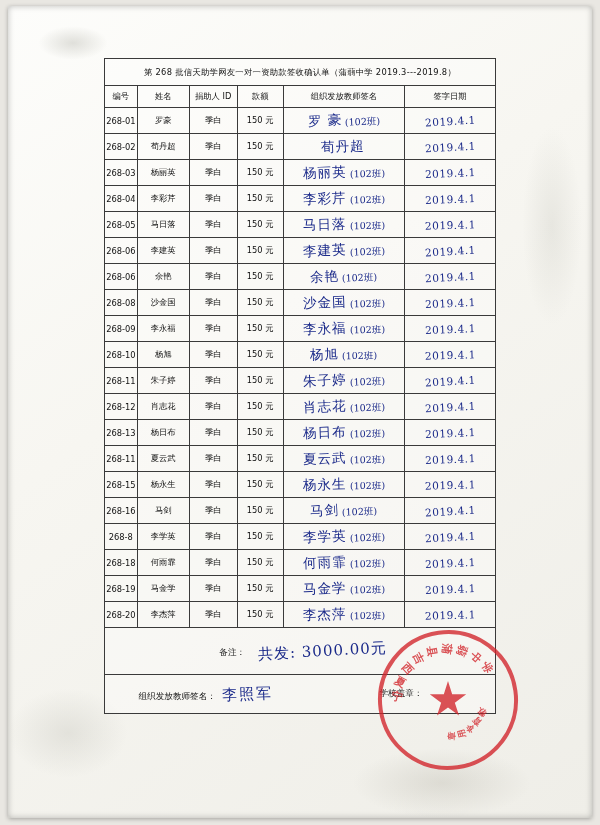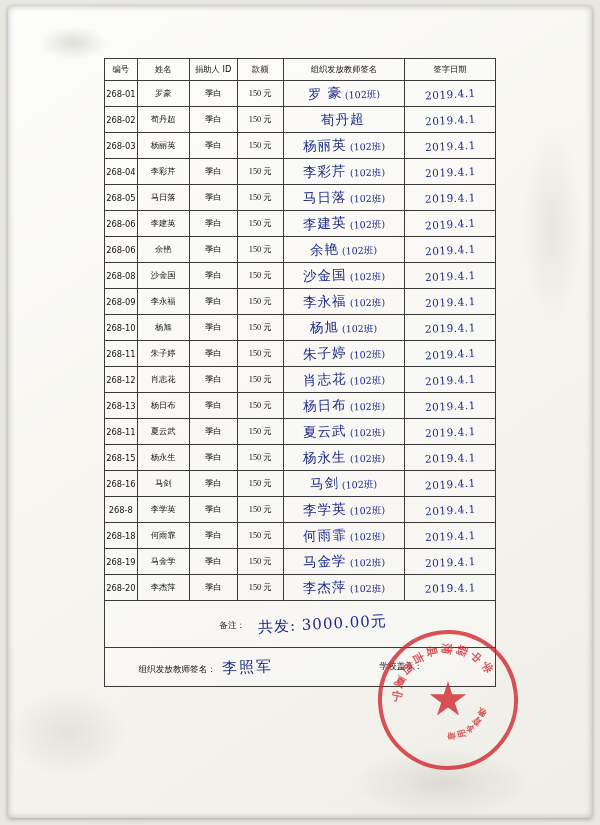--- a/index.html
+++ b/index.html
@@ -75,21 +75,21 @@
   }
   .hw-name{font-size:13.5px;}
   .hw-cls{font-size:9.5px;letter-spacing:0;}
   .hw-date{
     font-family:"DejaVu Serif","Liberation Serif",serif;
     color:#1b2a8a;font-size:10.5px;letter-spacing:.5px;
     transform:rotate(-2.2deg);display:inline-block;white-space:nowrap;
   }
   td.sign-cell{position:relative;}
   td.date-cell{position:relative;}
-  .amt{font-size:8.4px;font-family:Liberation Serif, serif;}
+  .amt{font-size:8.4px;}
 
   .remark-row td{height:46px;text-align:left;}
   .remark-label{padding-left:6px;font-size:8.6px;vertical-align:middle;}
   .remark-hw{
     font-family:"DejaVu Serif","Liberation Serif",serif;
     color:#1b2a8a;font-size:15px;letter-spacing:1px;
     transform:rotate(-3deg);display:inline-block;margin-left:10px;
   }
   .foot-row td{height:38px;text-align:left;}
   .foot-inner{display:flex;align-items:center;height:38px;}
@@ -140,20 +140,23 @@
 <div id="paper">
   <div class="blotch b1"></div>
   <div class="blotch b2"></div>
   <div class="blotch b3"></div>
   <div class="blotch b4"></div>
 </div>
 
 <div id="doc">
   <table class="sheet">
     <thead>
+      <tr>
+        <td class="title-cell" colspan="6">第 268 批信天助学网友一对一资助款签收确认单（蒲蒻中学 2019.3---2019.8）</td>
+      </tr>
       <tr>
         <td class="c-no">编号</td>
         <td class="c-name">姓名</td>
         <td class="c-donor">捐助人 ID</td>
         <td class="c-amt">款额</td>
         <td class="c-sign">组织发放教师签名</td>
         <td class="c-date">签字日期</td>
       </tr>
     </thead>
     <tbody id="rows-body">

